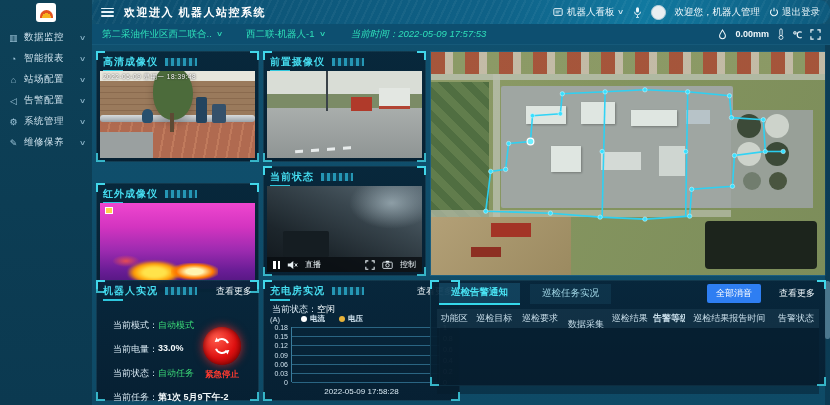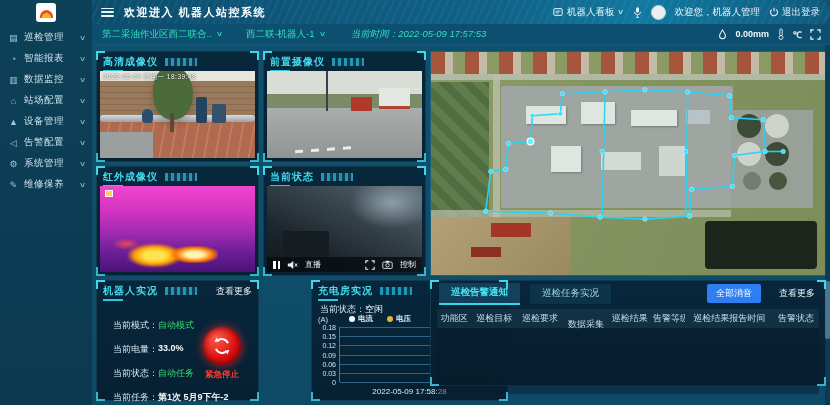--- a/index.html
+++ b/index.html
@@ -136,59 +136,49 @@
   .map svg{position:absolute;inset:0;z-index:3;}
   
   .tabs{display:flex;align-items:center;height:22px;padding:3px 8px 0 8px;gap:10px;}
   .tab{font-size:9.5px;padding:3px 12px 4px;cursor:pointer;color:#9fd4e4;background:rgba(30,90,120,.25);white-space:nowrap;}
   .tab.active{color:#49e2f2;background:rgba(42,130,170,.30);border-bottom:2px solid #35d8ea;font-weight:bold;}
   .mute-btn{margin-left:auto;background:#2e7ef2;color:#fff;font-size:9px;padding:3px 9px;border:none;border-radius:2px;cursor:pointer;white-space:nowrap;}
   .al-more{font-size:9px;color:#eef6fa;cursor:pointer;margin:0 2px 0 8px;white-space:nowrap;}
   .thead{display:flex;align-items:center;height:19px;margin:6px 6px 0 6px;background:rgba(140,190,220,.08);
          font-size:9px;color:#c7dde9;}
   .th{padding:0 2px;text-align:center;white-space:nowrap;overflow:hidden;}
-  .c0{width:9%;} .c1{width:12%;} .c2{width:12%;} .c3{width:12%;margin-top:12px;} .c4{width:11%;} .c5{width:9%;} .c6{width:23%;} .c7{width:12%;}
+  .c0{width:9%;} .c1{width:12%;} .c2{width:12%;} .c3{width:12%;margin-top:12px;} .c4{width:11%;} .c5{width:9%;font-weight:bold;} .c6{width:23%;} .c7{width:12%;}
   .tbody{height:66px;margin:0 6px;background:rgba(6,26,42,.45);}
   
   .pagescroll{position:absolute;right:0;top:45px;bottom:0;width:5px;background:rgba(10,50,72,.6);}
   .pagescroll .pthumb{position:absolute;right:0;top:236px;width:5px;height:58px;background:#7fa8bd;opacity:.55;border-radius:2px;cursor:pointer;}
 </style>
 </head>
 <body>
 
 <div id="app">
 
   <aside class="sidebar">
     <div class="logo">
         <div class="sun"></div>
       </div>
     <nav class="menu">
       <div class="mitem">
-        <i class="mi i0"></i>
-        <span class="mlabel">巡检管理</span>
+        <i class="mi i1"></i>
+        <span class="mlabel">数据监控</span>
         <span class="chev">∨</span>
         </div>
       <div class="mitem">
         <i class="mi i2"></i>
         <span class="mlabel">智能报表</span>
         <span class="chev">∨</span>
         </div>
       <div class="mitem">
-        <i class="mi i1"></i>
-        <span class="mlabel">数据监控</span>
-        <span class="chev">∨</span>
-        </div>
-      <div class="mitem">
         <i class="mi i3"></i>
         <span class="mlabel">站场配置</span>
-        <span class="chev">∨</span>
-        </div>
-      <div class="mitem">
-        <i class="mi i4"></i>
-        <span class="mlabel">设备管理</span>
         <span class="chev">∨</span>
         </div>
       <div class="mitem">
         <i class="mi i5"></i>
         <span class="mlabel">告警配置</span>
         <span class="chev">∨</span>
         </div>
       <div class="mitem">
         <i class="mi i6"></i>
         <span class="mlabel">系统管理</span>
@@ -301,21 +291,21 @@
       <div class="fr-sky"></div>
       <div class="fr-trees"></div>
       <div class="fr-road"></div>
       <div class="fr-bld"></div>
       <div class="fr-red"></div>
       <div class="fr-pole"></div>
       <div class="fr-mark"></div>
     </div>
   </section>
 
-  <section class="panel" style="left:96px;top:166px;width:163px;height:110px;">
+  <section class="panel" style="left:96px;top:183px;width:163px;height:110px;">
     <span class="ck tl"></span>
       <span class="ck tr"></span>
       <span class="ck bl"></span>
       <span class="ck br"></span>
     <div class="ptitle">
         <span class="pt-text">红外成像仪</span>
         <span class="deco"></span>
       </div>
     <div class="scene">
       <div class="ir-base"></div>
@@ -398,21 +388,21 @@
             <path d="M18.5 9A7 7 0 0 0 7.2 6.2" fill="none" stroke="#fff" stroke-width="2.2"></path>
             <polygon points="6,2.8 8.8,7.2 4,7.6" fill="#fff"></polygon>
             <path d="M5.5 15a7 7 0 0 0 11.3 2.8" fill="none" stroke="#fff" stroke-width="2.2"></path>
             <polygon points="18,21.2 15.2,16.8 20,16.4" fill="#fff"></polygon>
           </svg>
       </div>
       <div class="estop-label">紧急停止</div>
     </div>
   </section>
 
-  <section class="panel" style="left:263px;top:280px;width:197px;height:121px;margin-left:48px;">
+  <section class="panel" style="left:263px;top:280px;width:197px;height:121px;">
     <span class="ck tl"></span>
       <span class="ck tr"></span>
       <span class="ck bl"></span>
       <span class="ck br"></span>
     <div class="ptitle">
       <span class="pt-text">充电房实况</span>
       <span class="deco"></span>
       <span class="more">查看更多</span>
     </div>
     <div class="cs-status"><span>当前状态：</span><b>空闲</b></div>

